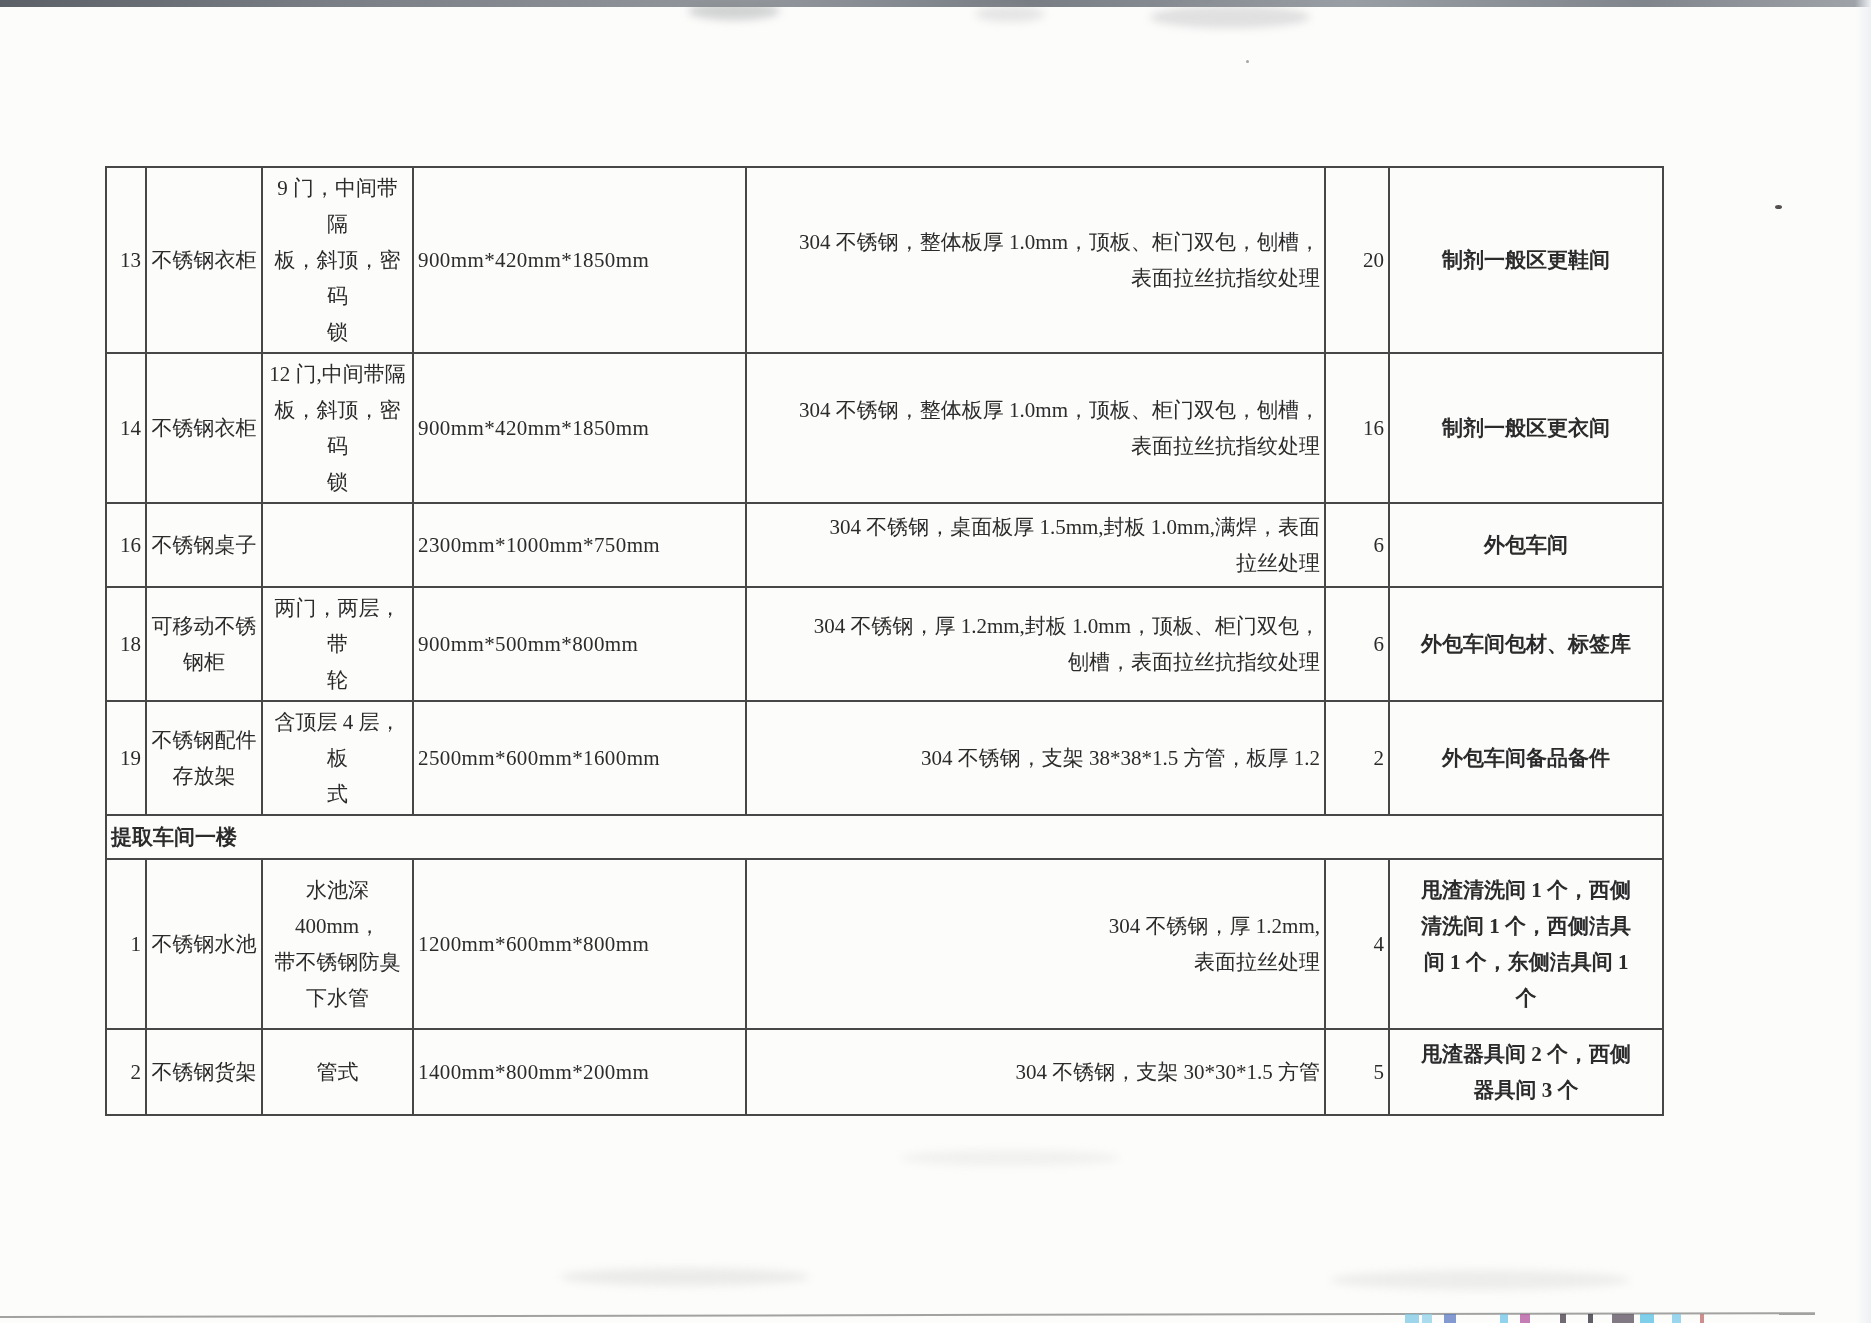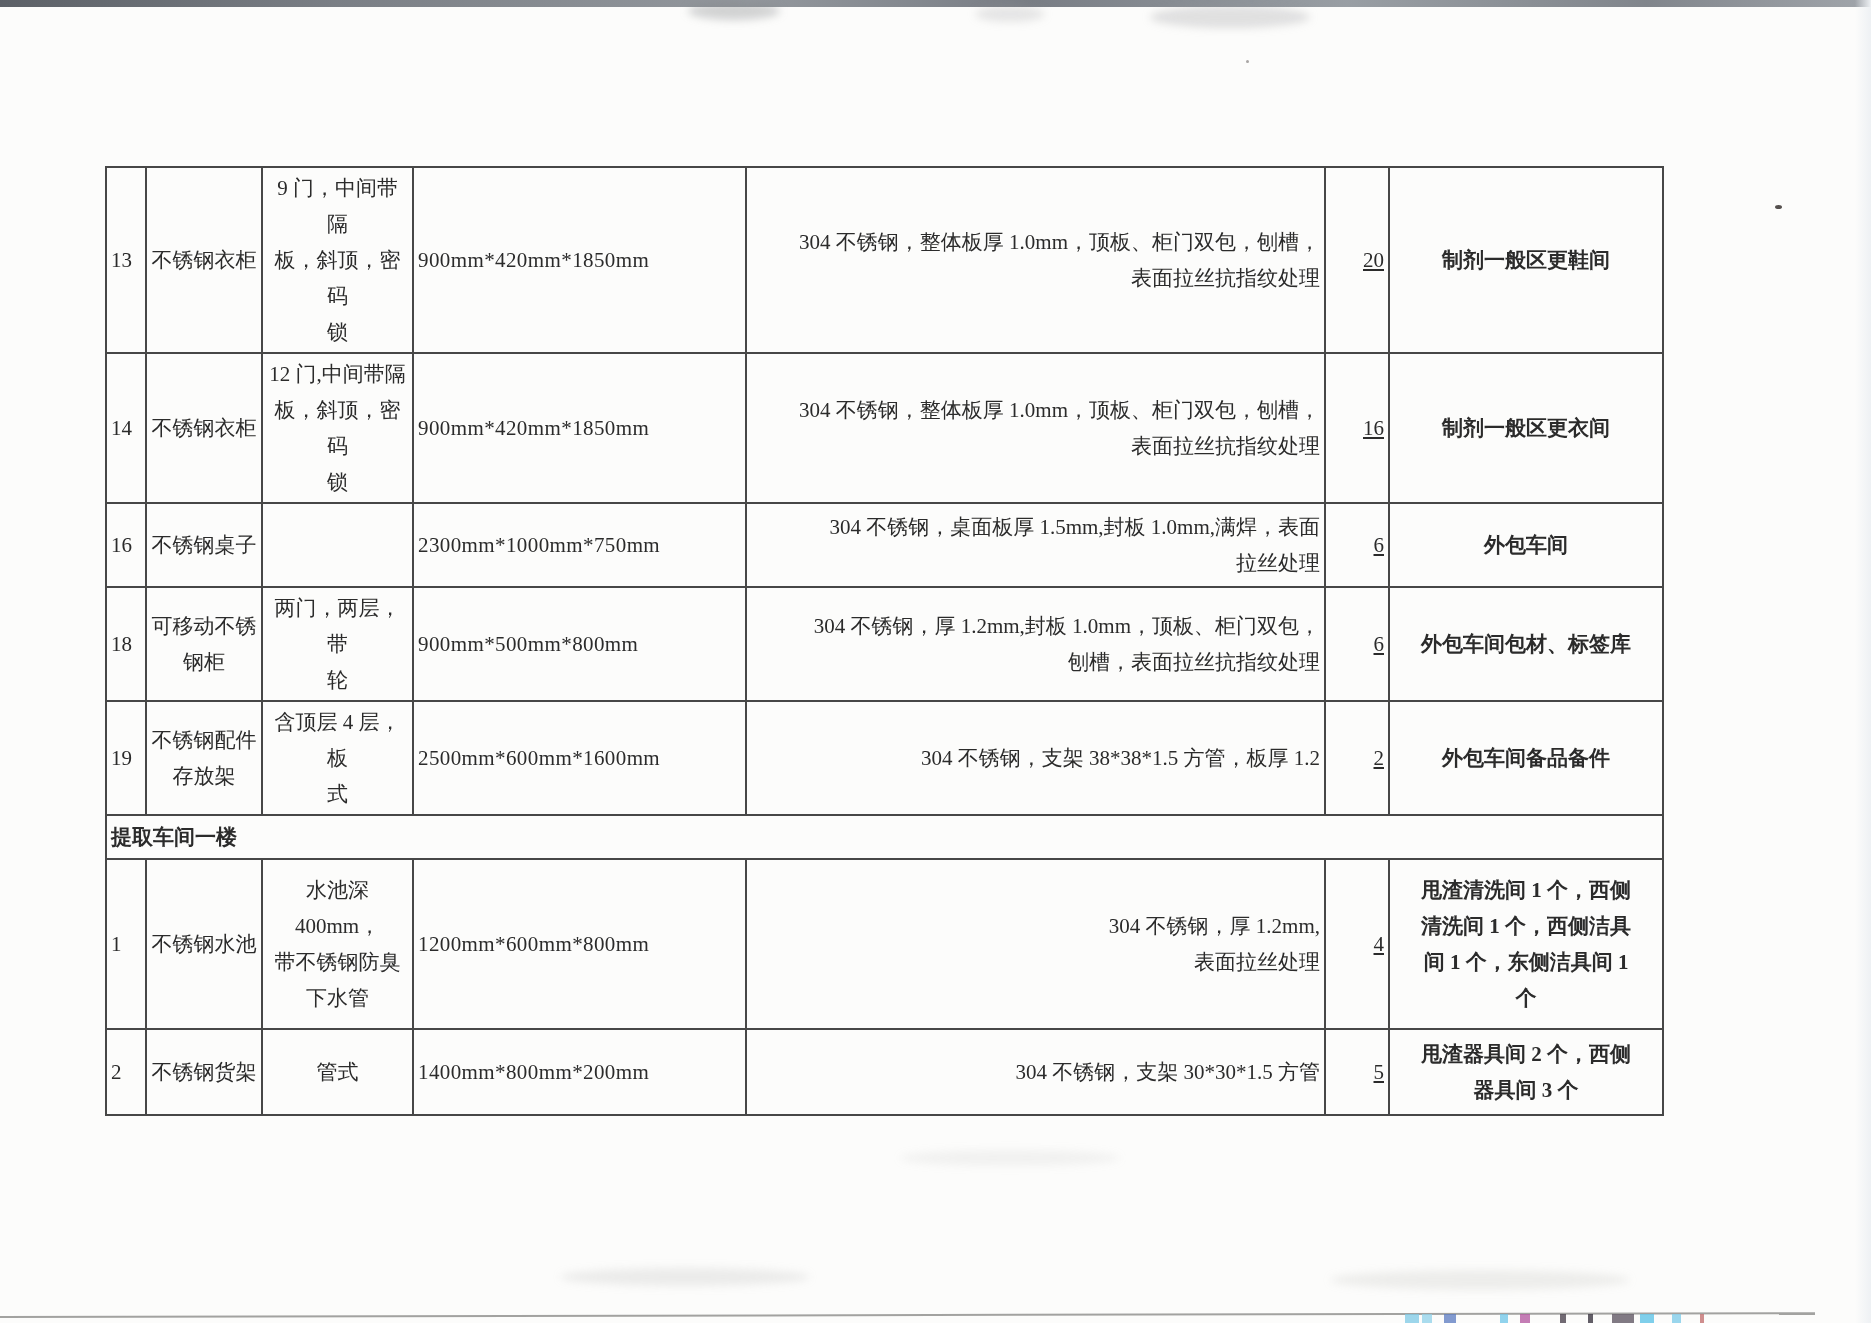--- a/index.html
+++ b/index.html
@@ -39,26 +39,26 @@
   }
   table.equip td{
     border:2px solid #474747;
     vertical-align:middle;
     font-size:21px;
     line-height:36px;
     white-space:pre-line;
     overflow:hidden;
     padding:2px 4px;
   }
-  td.c-no{text-align:left;}
+  td.c-no{text-align:right;}
   td.c-name{text-align:center;padding-left:10px;}
   td.c-desc{text-align:center;margin-left:32px;}
   td.c-size{text-align:left;padding-left:18px;font-size:22px;letter-spacing:.4px;}
   td.c-spec{text-align:right;padding-left:12px;}
-  td.c-qty{text-align:right;padding-right:16px;text-decoration:underline;}
+  td.c-qty{text-align:right;padding-right:16px;}
   td.c-loc{text-align:center;padding-left:10px;font-weight:bold;}
   td.c-section{
     text-align:left;padding-left:12px;
     font-weight:bold;font-size:23px;
   }
 </style>
 </head>
 <body>
 
 <div class="page">

